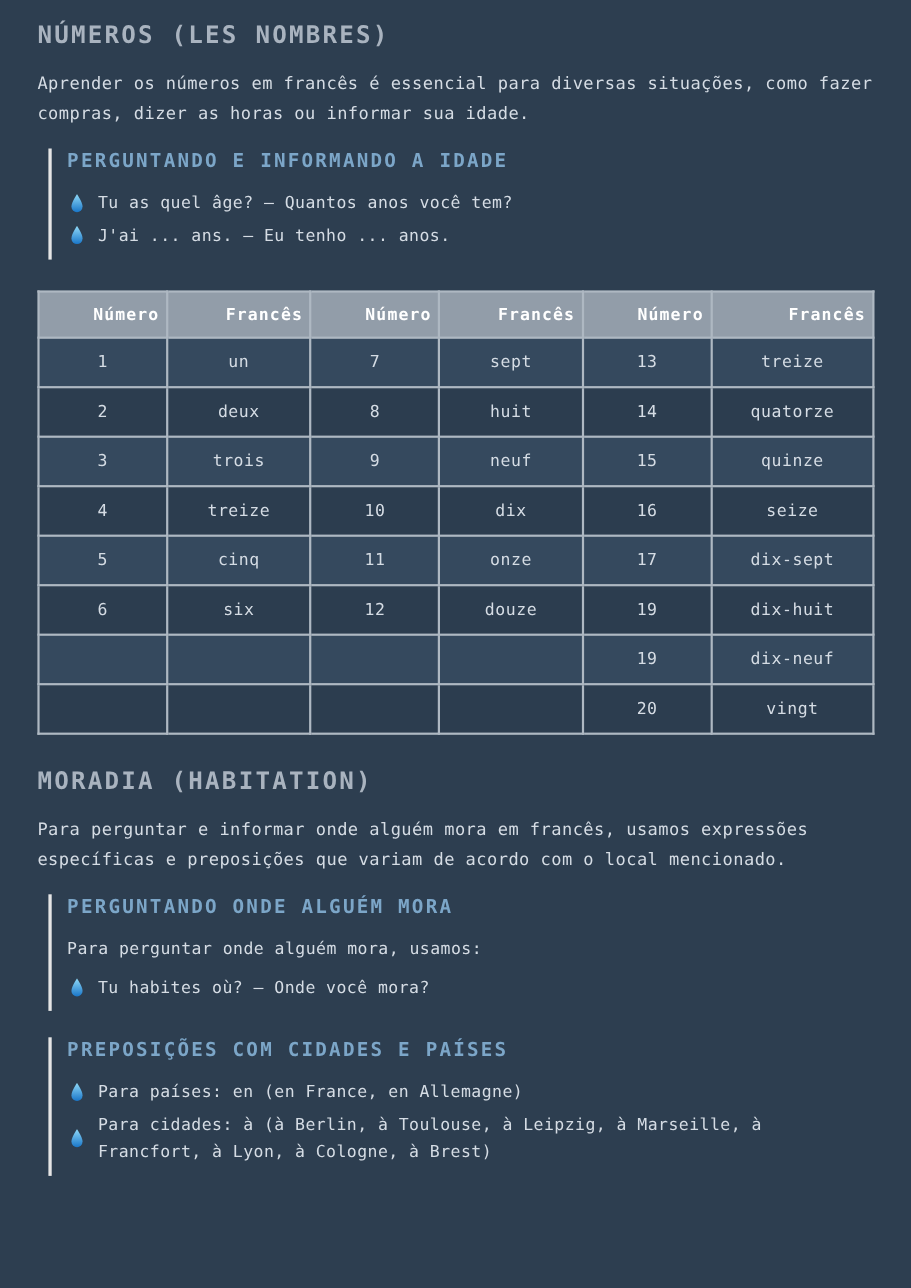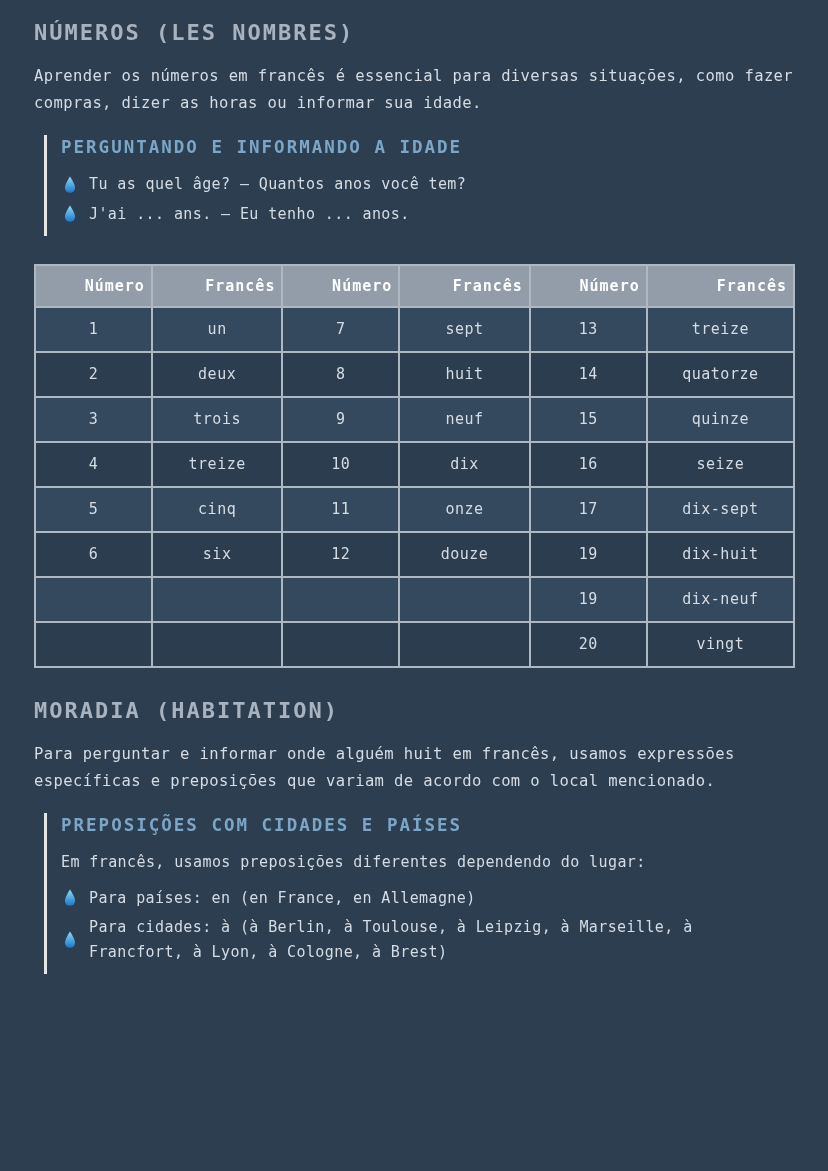--- a/index.html
+++ b/index.html
@@ -221,26 +221,39 @@
           <td></td>
           <td></td>
           <td>20</td>
           <td>vingt</td>
         </tr>
       </tbody>
   </table>
 
   <h1 class="section-title">MORADIA (HABITATION)</h1>
 
-  <p class="intro">Para perguntar e informar onde alguém huit em francês, usamos expressões específicas e preposições que variam de acordo com o local mencionado.</p>
-
+  <p class="intro">Para perguntar e informar onde alguém mora em francês, usamos expressões específicas e preposições que variam de acordo com o local mencionado.</p>
+
+  <div class="subsection">
+    <h2>PERGUNTANDO ONDE ALGUÉM MORA</h2>
+    <p class="sub-intro">Para perguntar onde alguém mora, usamos:</p>
+    <div class="bullets">
+        <div class="bullet">
+          <span class="drop">
+            <svg class="drop-svg" viewBox="0 0 24 32">
+              <path d="M12 1 C12 1 3 14 3 21 a9 9 0 0 0 18 0 C21 14 12 1 12 1 Z" fill="url(#dropGrad)"></path>
+            </svg>
+          </span>
+          <span class="bullet-text">Tu habites où? – Onde você mora?</span>
+        </div>
+      </div>
+  </div>
 
   <div class="subsection">
     <h2>PREPOSIÇÕES COM CIDADES E PAÍSES</h2>
-    <p class="sub-intro">Em francês, usamos preposições diferentes dependendo do lugar:</p>
     <div class="bullets">
         <div class="bullet">
           <span class="drop">
             <svg class="drop-svg" viewBox="0 0 24 32">
               <path d="M12 1 C12 1 3 14 3 21 a9 9 0 0 0 18 0 C21 14 12 1 12 1 Z" fill="url(#dropGrad)"></path>
             </svg>
           </span>
           <span class="bullet-text">Para países: en (en France, en Allemagne)</span>
         </div>
         <div class="bullet">

